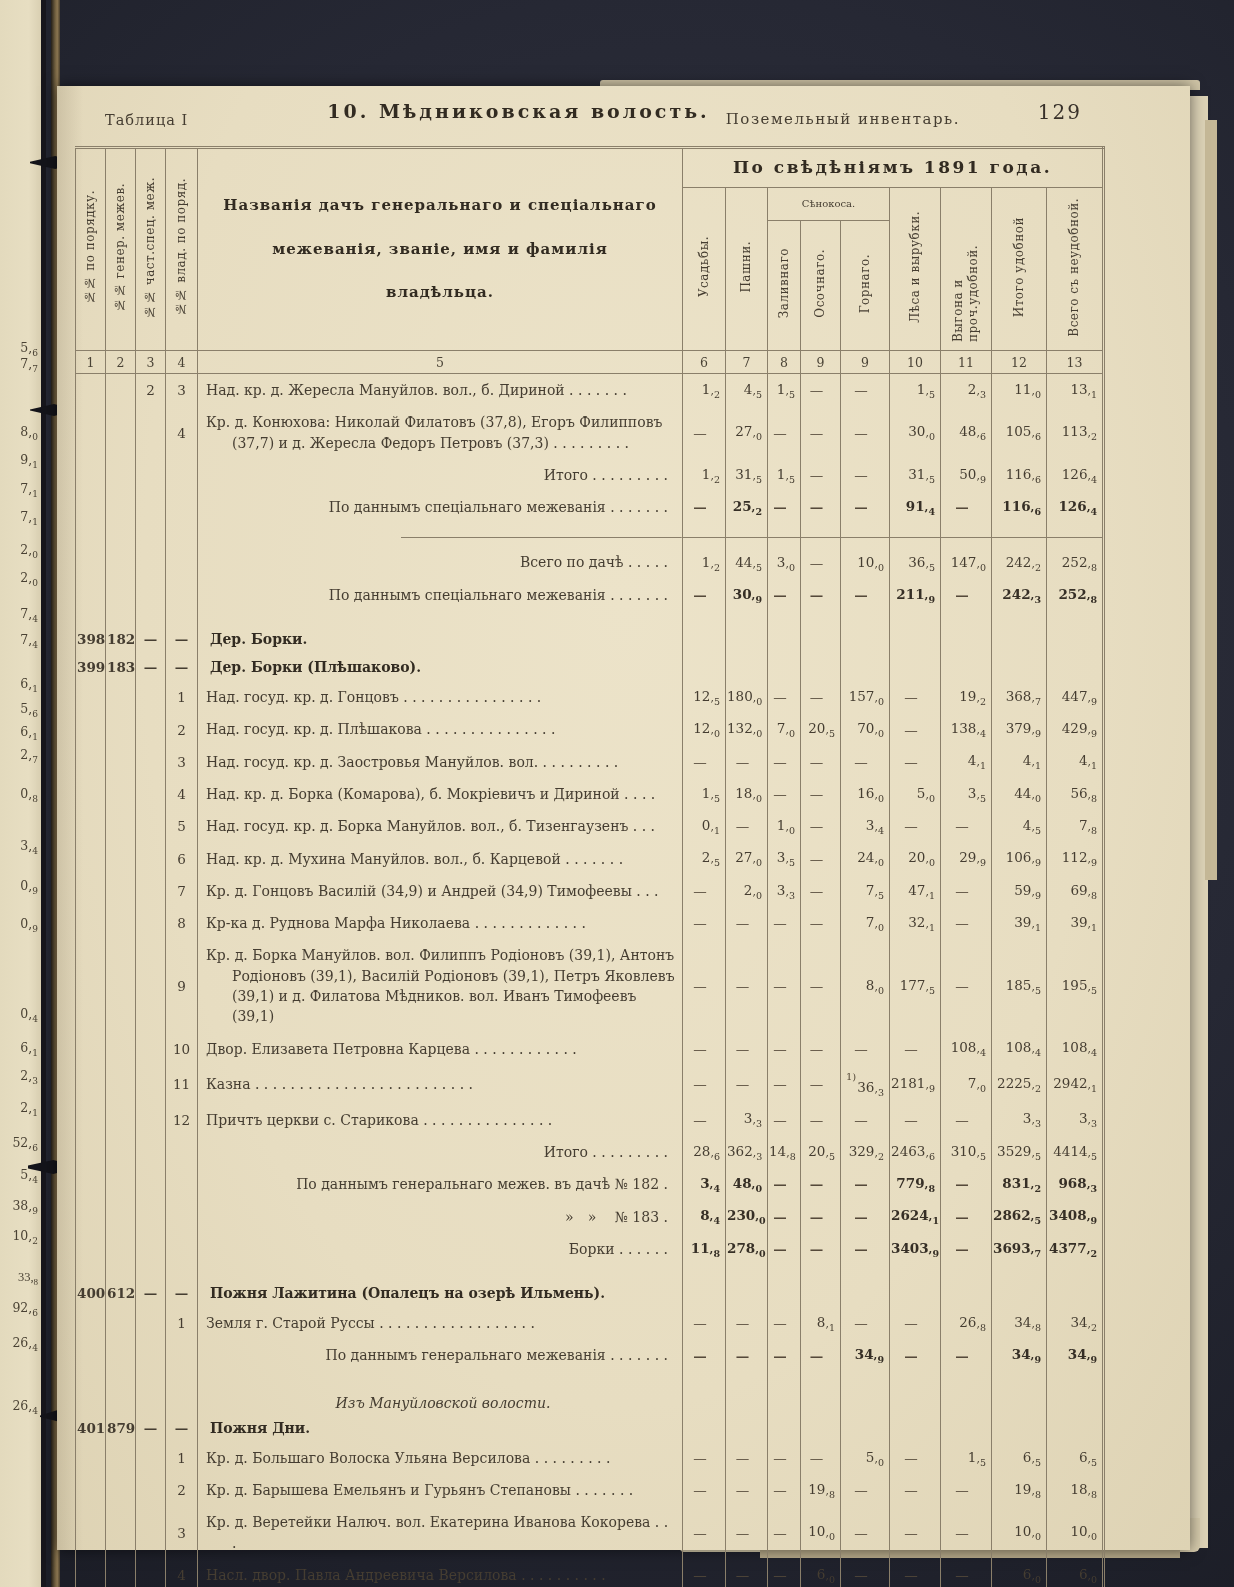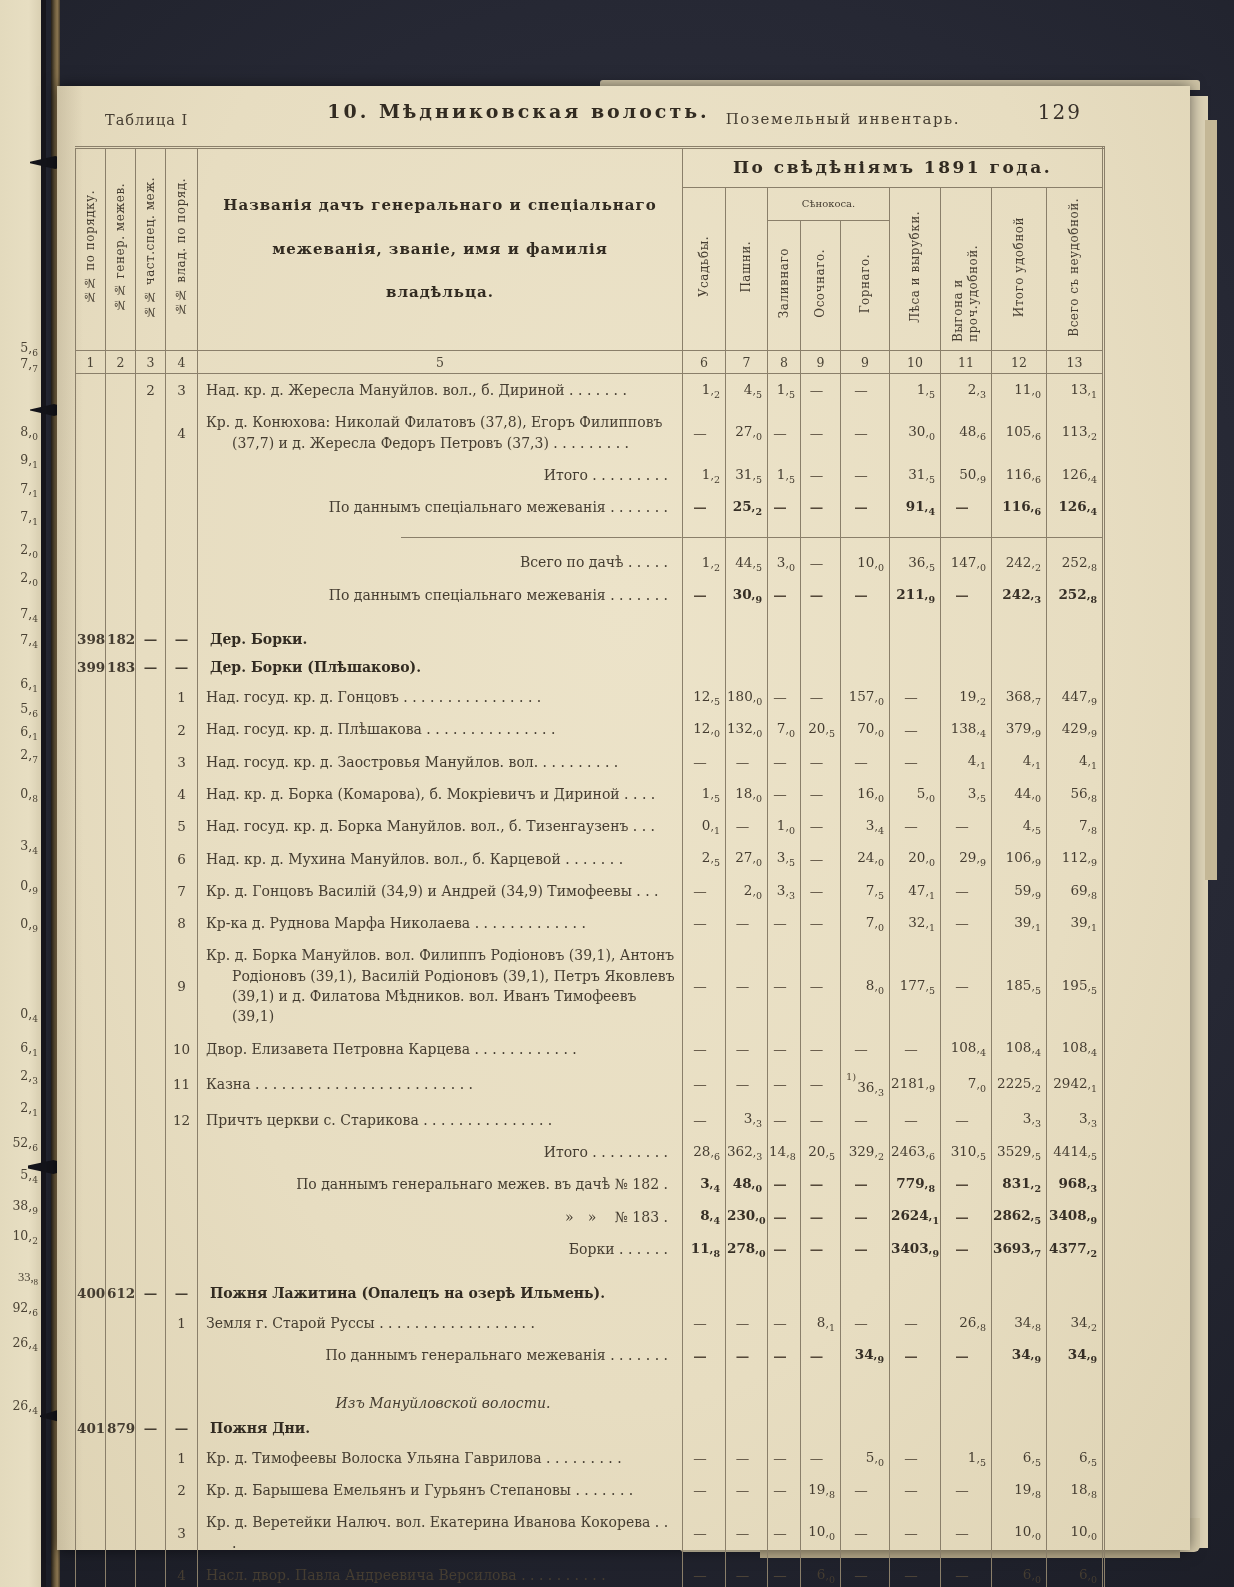--- a/index.html
+++ b/index.html
@@ -850,21 +850,21 @@
           <td class="val">&nbsp;</td>
           <td class="val">&nbsp;</td>
           <td class="val">&nbsp;</td>
           <td class="val">&nbsp;</td>
         </tr>
         <tr class="r-item">
           <td class="nc"></td>
           <td class="nc"></td>
           <td class="nc"></td>
           <td class="nc">1</td>
-          <td class="lab">Кр. д. Тимофеевы Волоска Ульяна Гаврилова . . . . . . . . .</td>
+          <td class="lab">Кр. д. Большаго Волоска Ульяна Версилова . . . . . . . . .</td>
           <td class="val">
             <span class="dash">—</span>
           </td>
           <td class="val">
             <span class="dash">—</span>
           </td>
           <td class="val">
             <span class="dash">—</span>
           </td>
           <td class="val">

